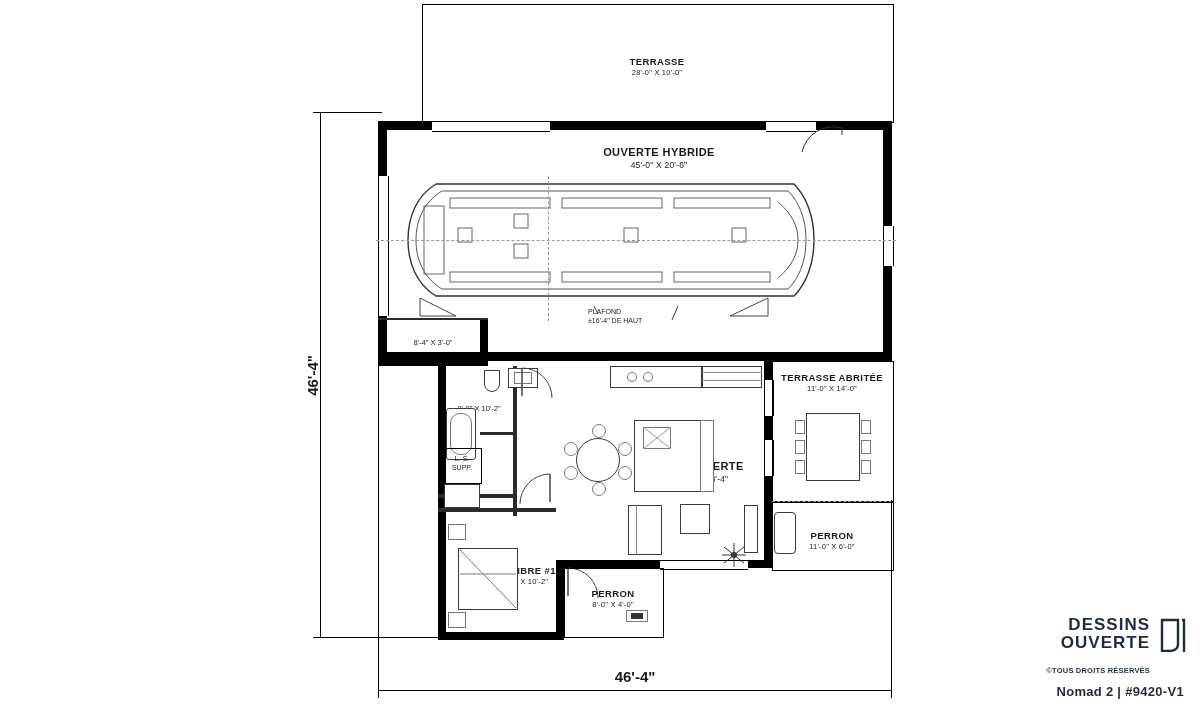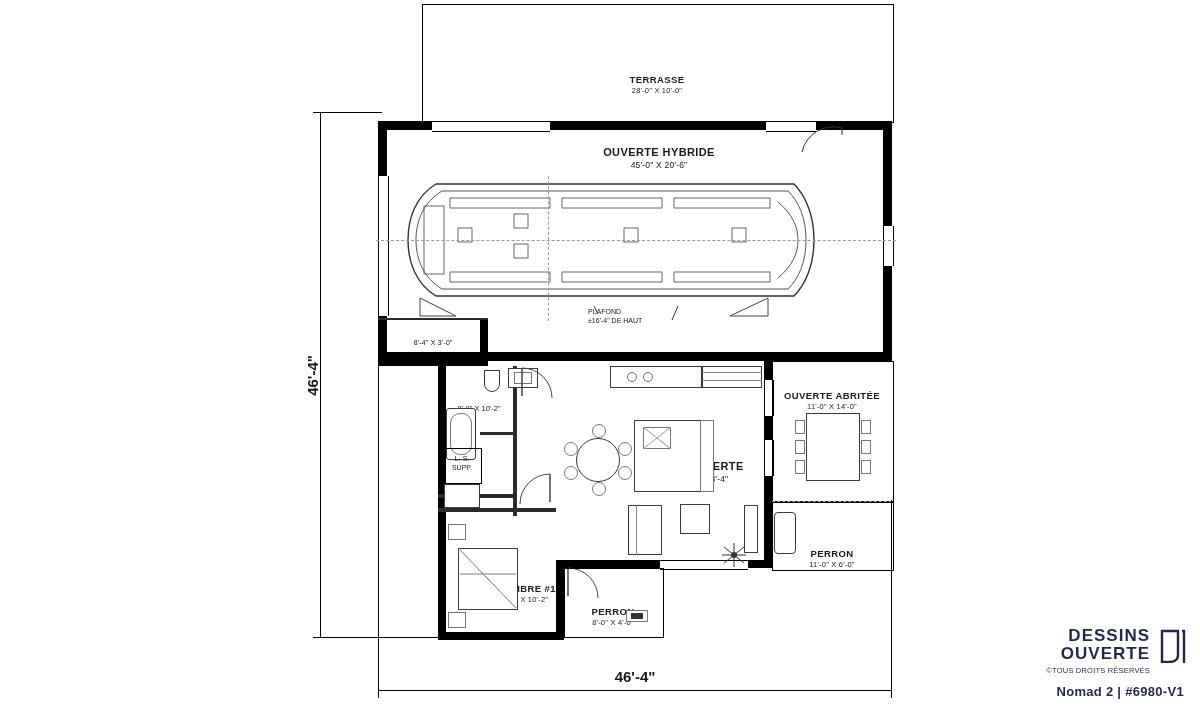--- a/index.html
+++ b/index.html
@@ -31,21 +31,21 @@
   .room-name {
     font-weight: bold;
     letter-spacing: 0.4px;
   }
   .room-dims {
     font-weight: normal;
     letter-spacing: 0.2px;
   }
   .sz-lg .room-name { font-size: 11px; }
   .sz-lg .room-dims { font-size: 8.5px; }
-  .sz-md .room-name { font-size: 9.5px; margin-top: 18px; }
+  .sz-md .room-name { font-size: 9.5px; }
   .sz-md .room-dims { font-size: 7.5px; }
   .plain-dim {
     position: absolute;
     font-size: 7.5px;
     white-space: nowrap;
     text-align: center;
   }
 
   
   .wall {
@@ -107,21 +107,22 @@
     font-size: 17px;
     font-weight: bold;
     letter-spacing: 1px;
     line-height: 1.02;
     color: #1f2a44;
   }
   .logo-rights {
     font-size: 7.5px;
     letter-spacing: 0.2px;
     color: #1f2a44;
-    margin-top: 4px;
+    margin-top: 15px;
+    font-weight: bold;
   }
   .logo-model {
     font-size: 13px;
     font-weight: bold;
     color: #1f2a44;
     margin-top: 9px;
     letter-spacing: 0.3px;
   }
   .logo-mark {
     position: absolute;
@@ -252,21 +253,21 @@
 
   <div class="wall" style="left:594px; top:560px; width:170px; height:8px;"></div>
   <div class="fill-white abs" style="left:660px; top:560px; width:88px; height:8px; border-top:1px solid #000; border-bottom:1px solid #000;"></div>
 
   <div class="wall" style="left:764px; top:361px; width:8px; height:207px;"></div>
   <div class="fill-white abs" style="left:764px; top:380px; width:8px; height:36px; border-left:1px solid #000; border-right:1px solid #000;"></div>
   <div class="fill-white abs" style="left:764px; top:440px; width:8px; height:36px; border-left:1px solid #000; border-right:1px solid #000;"></div>
 
   <div class="outline" style="left:772px; top:361px; width:120px; height:140px;"></div>
   <div class="room-label sz-md" style="left:772px; top:372px; width:120px;">
-    <div class="room-name">OUVERTE ABRITÉE</div>
+    <div class="room-name">TERRASSE ABRITÉE</div>
     <div class="room-dims">11'-0" X 14'-0"</div>
   </div>
 
   <div class="furn" style="left:806px; top:413px; width:54px; height:68px;"></div>
   <div class="furn-thin" style="left:795px; top:420px; width:10px; height:14px;"></div>
   <div class="furn-thin" style="left:795px; top:440px; width:10px; height:14px;"></div>
   <div class="furn-thin" style="left:795px; top:460px; width:10px; height:14px;"></div>
   <div class="furn-thin" style="left:861px; top:420px; width:10px; height:14px;"></div>
   <div class="furn-thin" style="left:861px; top:440px; width:10px; height:14px;"></div>
   <div class="furn-thin" style="left:861px; top:460px; width:10px; height:14px;"></div>
@@ -401,16 +402,16 @@
   <div class="logo-box">
     <div class="logo-wrap">
       <svg class="logo-mark" viewBox="0 0 26 34">
         <path d="M2,2 L18,2 L18,26 C18,31 14,33 9,33 L2,33 Z" fill="none" stroke="#1f2a44" stroke-width="2.4"></path>
         <path d="M22,2 L24,2 L24,34" fill="none" stroke="#1f2a44" stroke-width="2.4"></path>
       </svg>
       <div class="logo-main">DESSINS</div>
       <div class="logo-main">OUVERTE</div>
       <div class="logo-rights">©TOUS DROITS RÉSERVÉS</div>
     </div>
-    <div class="logo-model">Nomad 2 | #6980-V1</div>
+    <div class="logo-model">Nomad 2 | #9420-V1</div>
   </div>
 
 </div>
 
 </body></html>

